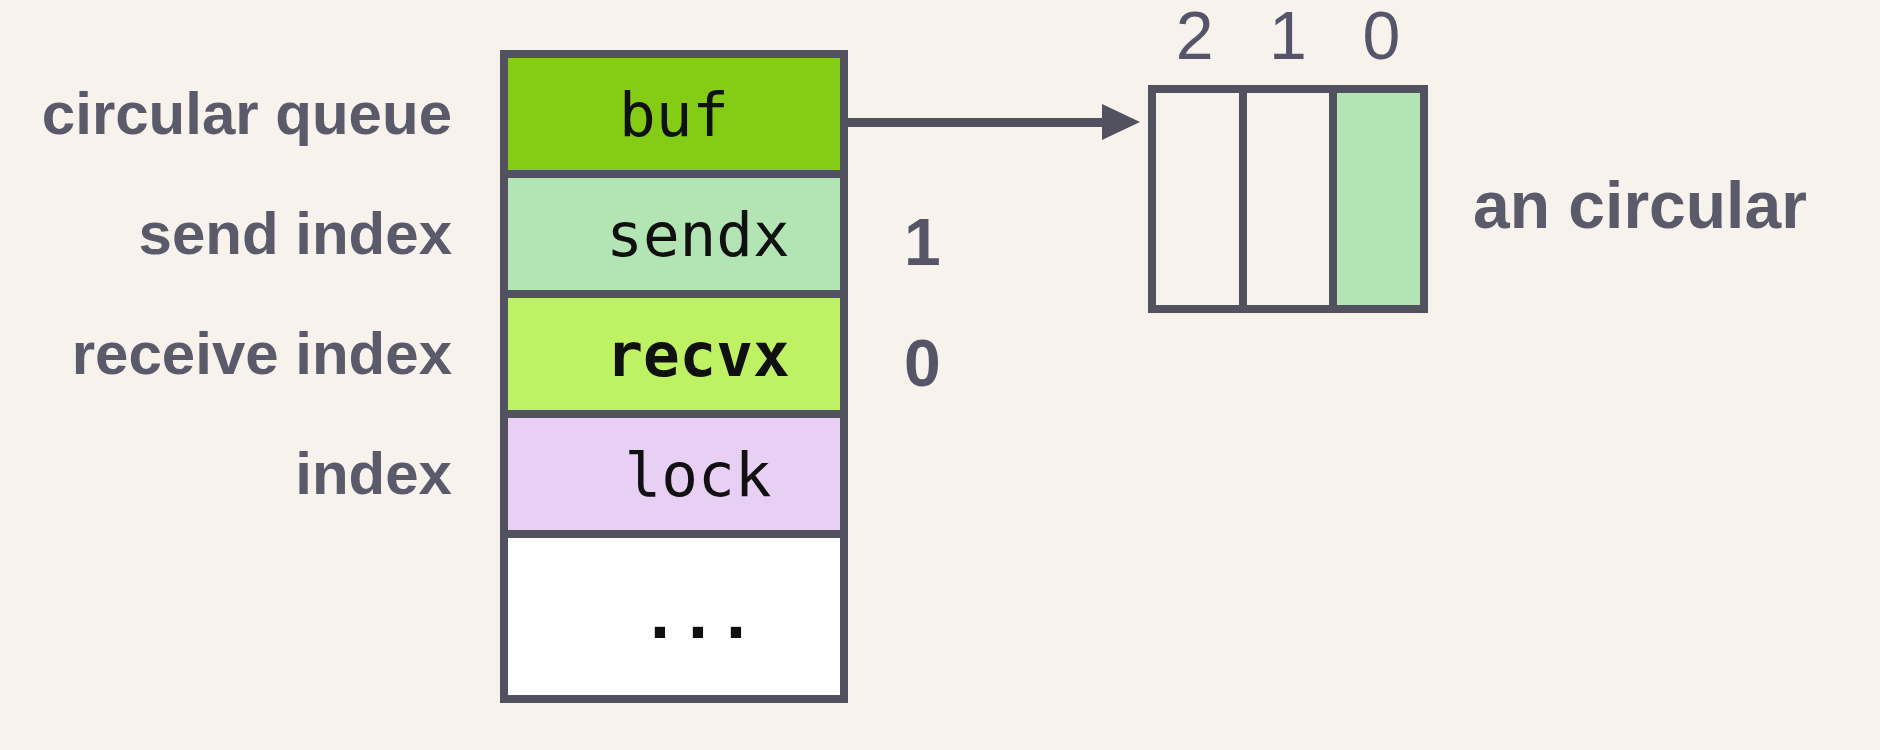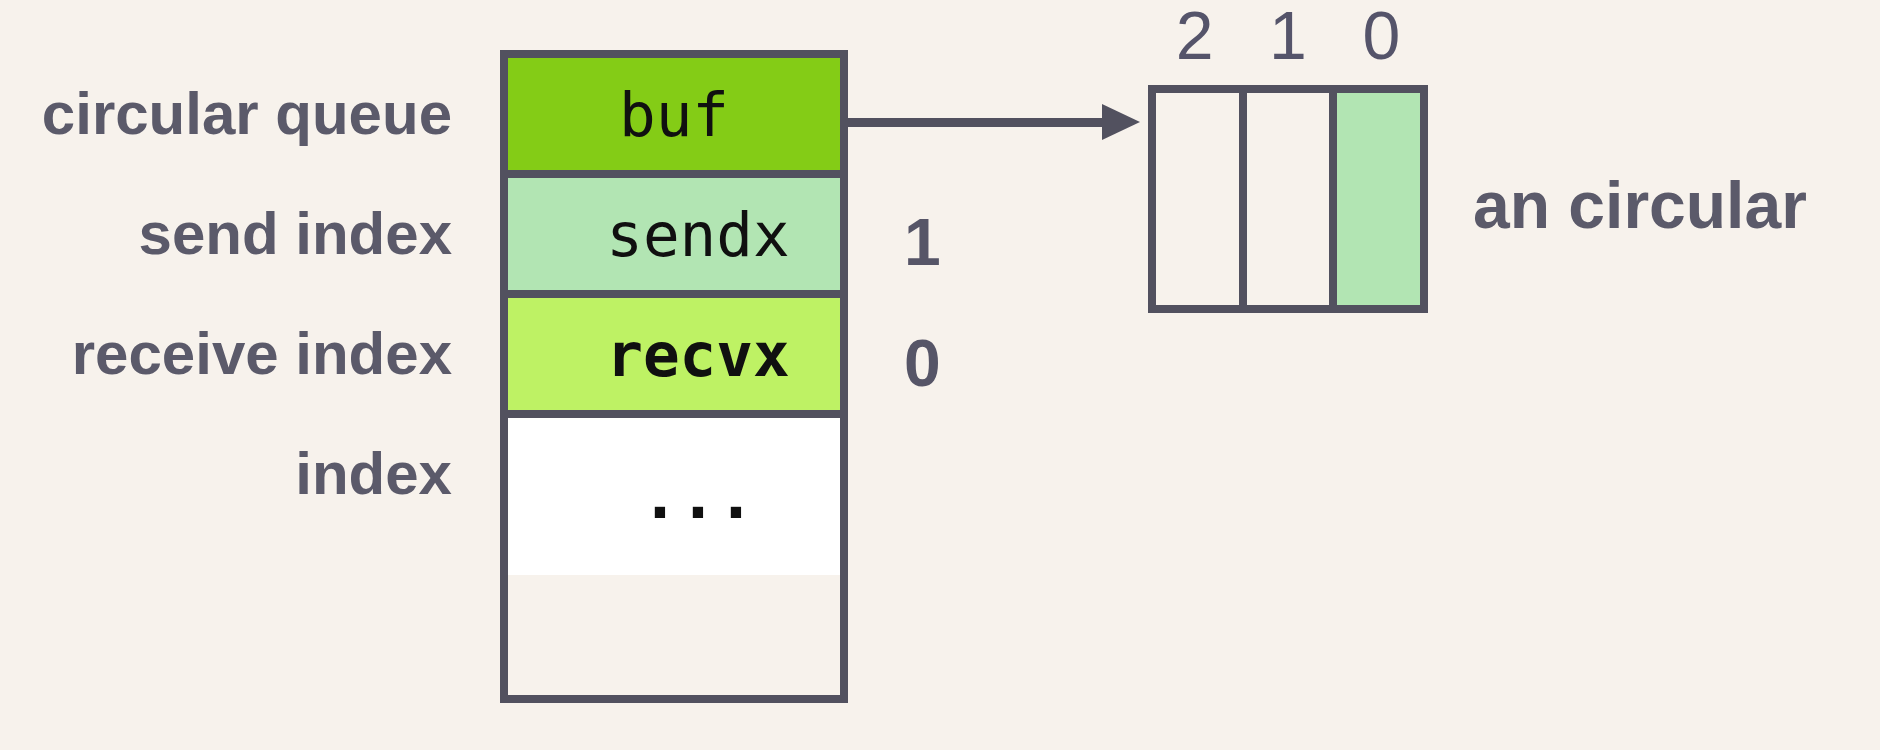--- a/index.html
+++ b/index.html
@@ -158,20 +158,23 @@
   <div class="struct">
     <div class="struct-row" style="background: #84cc16;">
       <span>buf</span>
     </div>
     <div class="struct-row" style="background: rgb(178, 229, 179);">
       <span>sendx</span>
     </div>
     <div class="struct-row" style="background: #bef264; font-weight: bold;">
       <span>recvx</span>
     </div>
+    <div class="struct-row" style="background: rgb(232, 207, 244);">
+      <span>lock</span>
+    </div>
     <div class="struct-row row-last" style="background: rgb(255, 255, 255);">
       <span>...</span>
     </div>
   </div>
 
   <div class="field-value v-sendx">1</div>
   <div class="field-value v-recvx">0</div>
 
   <div class="arrow-line"></div>
   <div class="arrow-head"></div>

